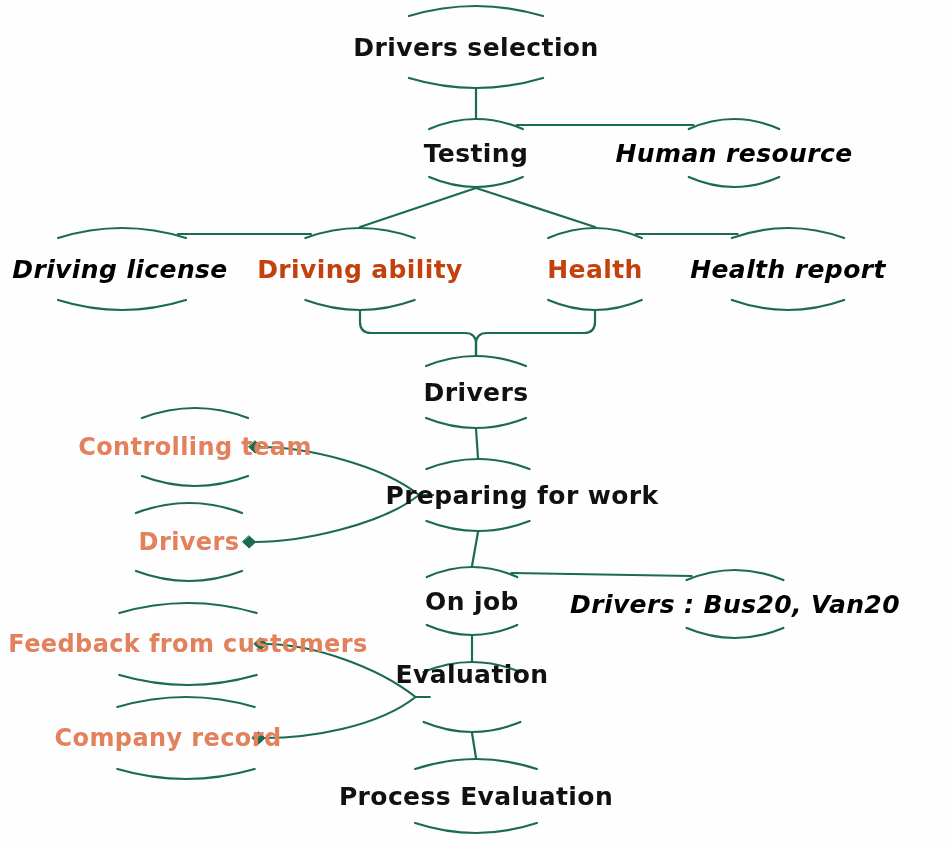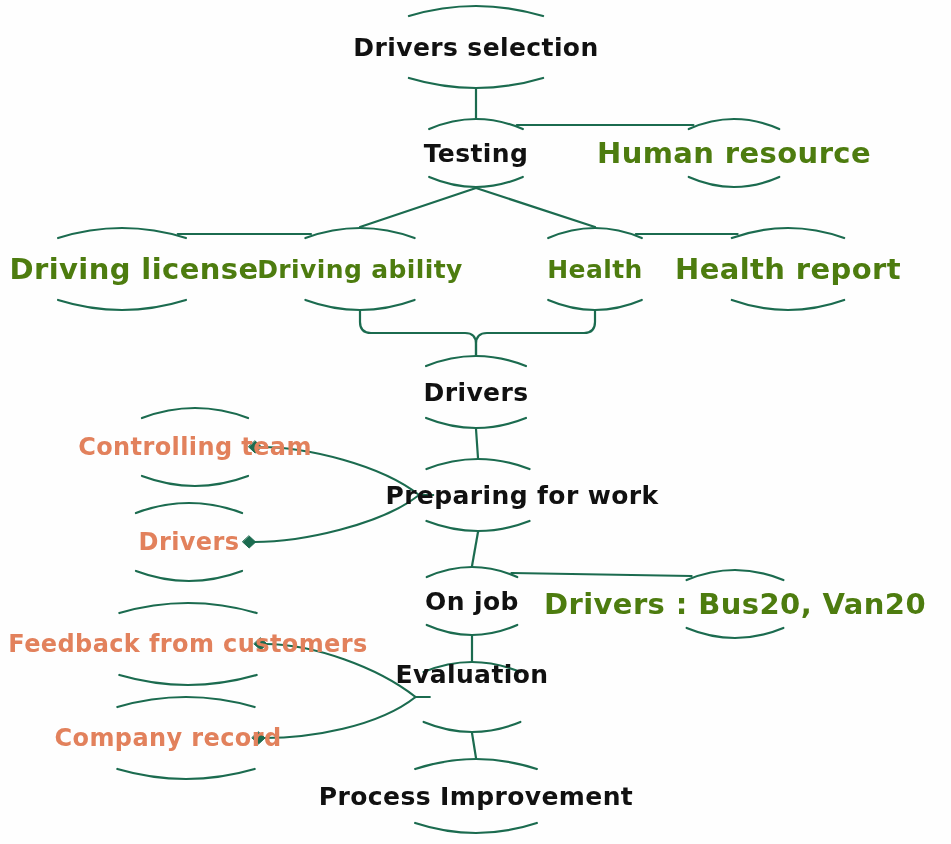--- a/index.html
+++ b/index.html
@@ -13,23 +13,23 @@
   svg.links{position:absolute;left:0;top:0;width:951px;height:844px;pointer-events:none;}
   .node{
     position:absolute;
     transform:translate(-50%,-50%);
     white-space:nowrap;
     font-weight:bold;
     letter-spacing:0.4px;
     line-height:1;
   }
   .node.main{color:#111111;font-size:25px;}
-  .node.sub{color:#4d7c0f;font-size:25px;}
+  .node.sub{color:#c2410c;font-size:25px;}
   .node.attr{color:#E2815C;font-size:24px;}
-  .node.attr-lg{color:#4d7c0f;font-size:29px;}
+  .node.attr-lg{color:#000000;font-size:25px;font-style:italic;}
 </style>
 </head>
 <body>
 
 <div id="canvas">
   <svg class="links" id="links-svg" viewBox="0 0 951 844">
       <path d="M 476 89 L 476 118" fill="none" stroke="#1B6B4F" stroke-width="2.2" stroke-linecap="round"></path>
       <path d="M 516.8 125 L 693.4 125" fill="none" stroke="#1B6B4F" stroke-width="2.2" stroke-linecap="round"></path>
       <path d="M 476 188 L 360 227" fill="none" stroke="#1B6B4F" stroke-width="2.2" stroke-linecap="round"></path>
       <path d="M 476 188 L 595 227" fill="none" stroke="#1B6B4F" stroke-width="2.2" stroke-linecap="round"></path>
@@ -86,28 +86,28 @@
       <path d="M 117.36 769 Q 186 789 254.64 769" fill="none" stroke="#1B6B4F" stroke-width="2.2" stroke-linecap="round"></path>
       <path d="M 423.64 672 Q 472 652 520.36 672" fill="none" stroke="#1B6B4F" stroke-width="2.2" stroke-linecap="round"></path>
       <path d="M 423.64 722 Q 472 742 520.36 722" fill="none" stroke="#1B6B4F" stroke-width="2.2" stroke-linecap="round"></path>
       <path d="M 415.15999999999997 769 Q 476 749 536.84 769" fill="none" stroke="#1B6B4F" stroke-width="2.2" stroke-linecap="round"></path>
       <path d="M 415.15999999999997 823 Q 476 843 536.84 823" fill="none" stroke="#1B6B4F" stroke-width="2.2" stroke-linecap="round"></path>
     </svg>
   <div id="nodes-layer">
       <div class="node main" style="left: 476px; top: 47px;">Drivers selection</div>
       <div class="node main" style="left: 476px; top: 153px;">Testing</div>
       <div class="node attr-lg" style="left: 734px; top: 153px;">Human resource</div>
-      <div class="node attr-lg" style="left: 134px; top: 269px;">Driving license</div>
+      <div class="node attr-lg" style="left: 120px; top: 269px;">Driving license</div>
       <div class="node sub" style="left: 360px; top: 269px;">Driving ability</div>
       <div class="node sub" style="left: 595px; top: 269px;">Health</div>
       <div class="node attr-lg" style="left: 788px; top: 269px;">Health report</div>
       <div class="node main" style="left: 476px; top: 392px;">Drivers</div>
       <div class="node attr" style="left: 195px; top: 447px;">Controlling team</div>
       <div class="node attr" style="left: 189px; top: 542px;">Drivers</div>
       <div class="node main" style="left: 478px; top: 495px; margin-left: 44px;">Preparing for work</div>
       <div class="node main" style="left: 472px; top: 601px;">On job</div>
       <div class="node attr-lg" style="left: 735px; top: 604px;">Drivers : Bus20, Van20</div>
       <div class="node attr" style="left: 188px; top: 644px;">Feedback from customers</div>
       <div class="node attr" style="left: 168px; top: 738px;">Company record</div>
       <div class="node main" style="left: 472px; top: 674px; text-align: center;">Evaluation</div>
-      <div class="node main" style="left: 476px; top: 796px;">Process Improvement</div>
+      <div class="node main" style="left: 476px; top: 796px;">Process Evaluation</div>
     </div>
 </div>
 
 </body></html>

